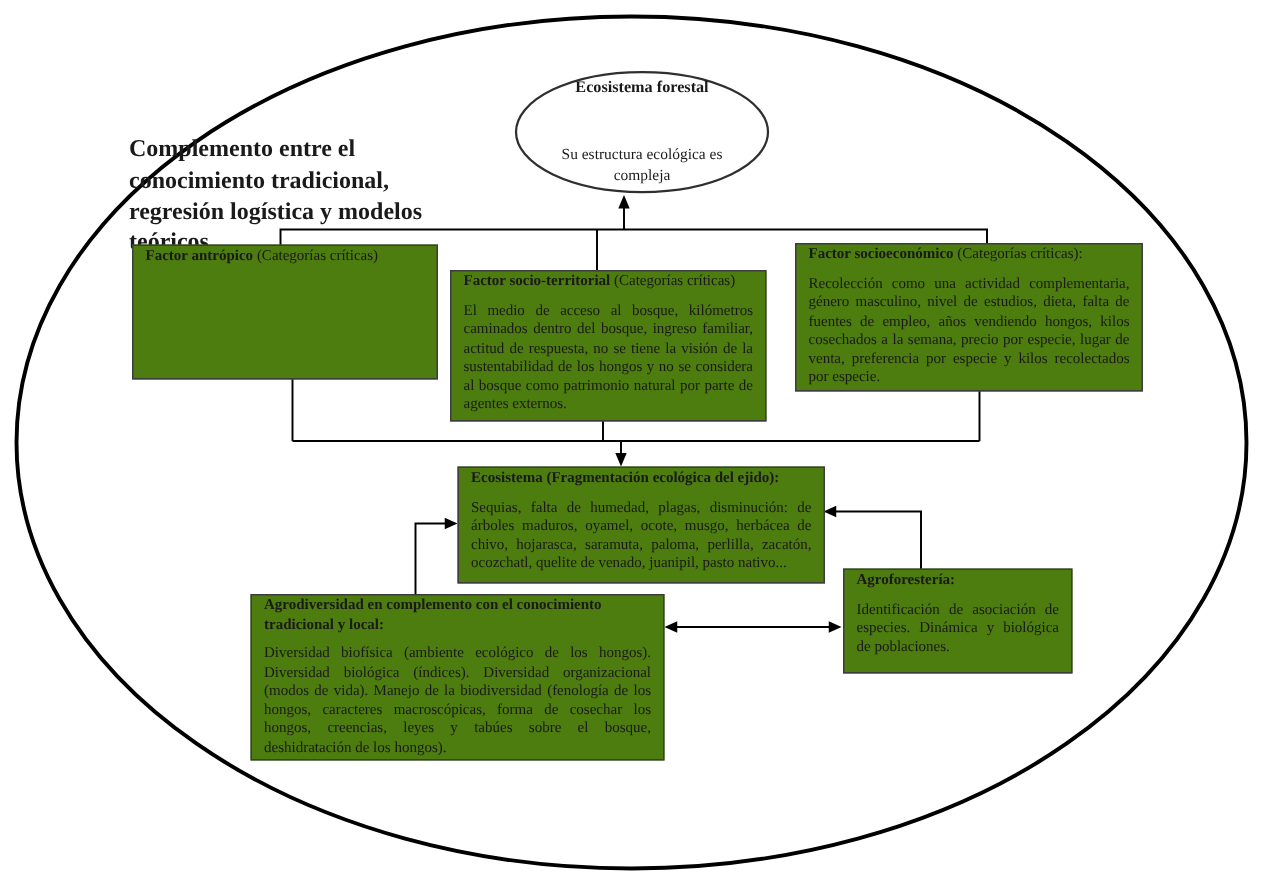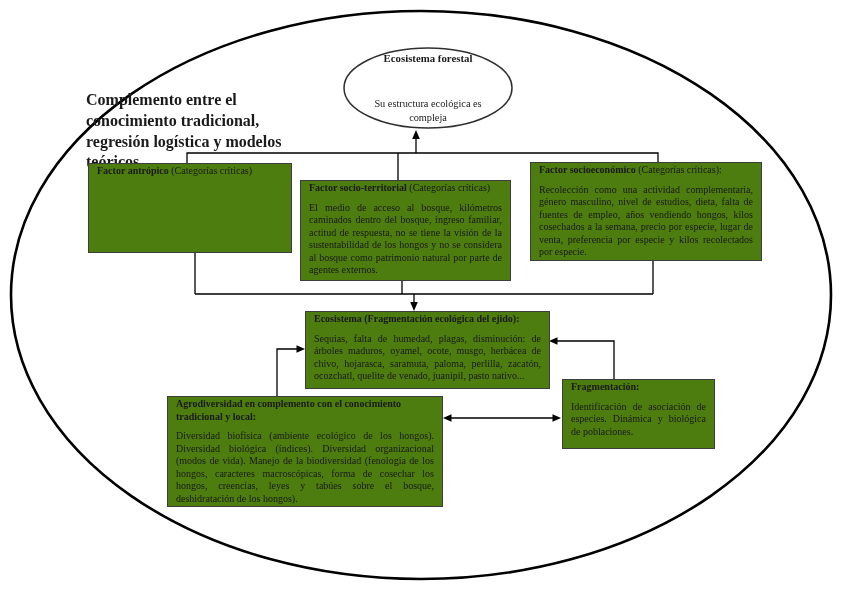--- a/index.html
+++ b/index.html
@@ -88,17 +88,17 @@
     <div class="node-title">Ecosistema (Fragmentación ecológica del ejido):</div>
     <div class="node-body">Sequias, falta de humedad, plagas, disminución: de árboles maduros, oyamel, ocote, musgo, herbácea de chivo, hojarasca, saramuta, paloma, perlilla, zacatón, ocozchatl, quelite de venado, juanipil, pasto nativo...</div>
   </div>
 
   <div class="node box-agrodiversidad">
     <div class="node-title">Agrodiversidad en complemento con el conocimiento tradicional y local:</div>
     <div class="node-body">Diversidad biofísica (ambiente ecológico de los hongos). Diversidad biológica (índices). Diversidad organizacional (modos de vida). Manejo de la biodiversidad (fenología de los hongos, caracteres macroscópicas, forma de cosechar los hongos, creencias, leyes y tabúes sobre el bosque, deshidratación de los hongos).</div>
   </div>
 
   <div class="node box-agroforesteria">
-    <div class="node-title">Fragmentación:</div>
+    <div class="node-title">Agroforestería:</div>
     <div class="node-body">Identificación de asociación de especies. Dinámica y biológica de poblaciones.</div>
   </div>
 
 </div>
 
 </body></html>

